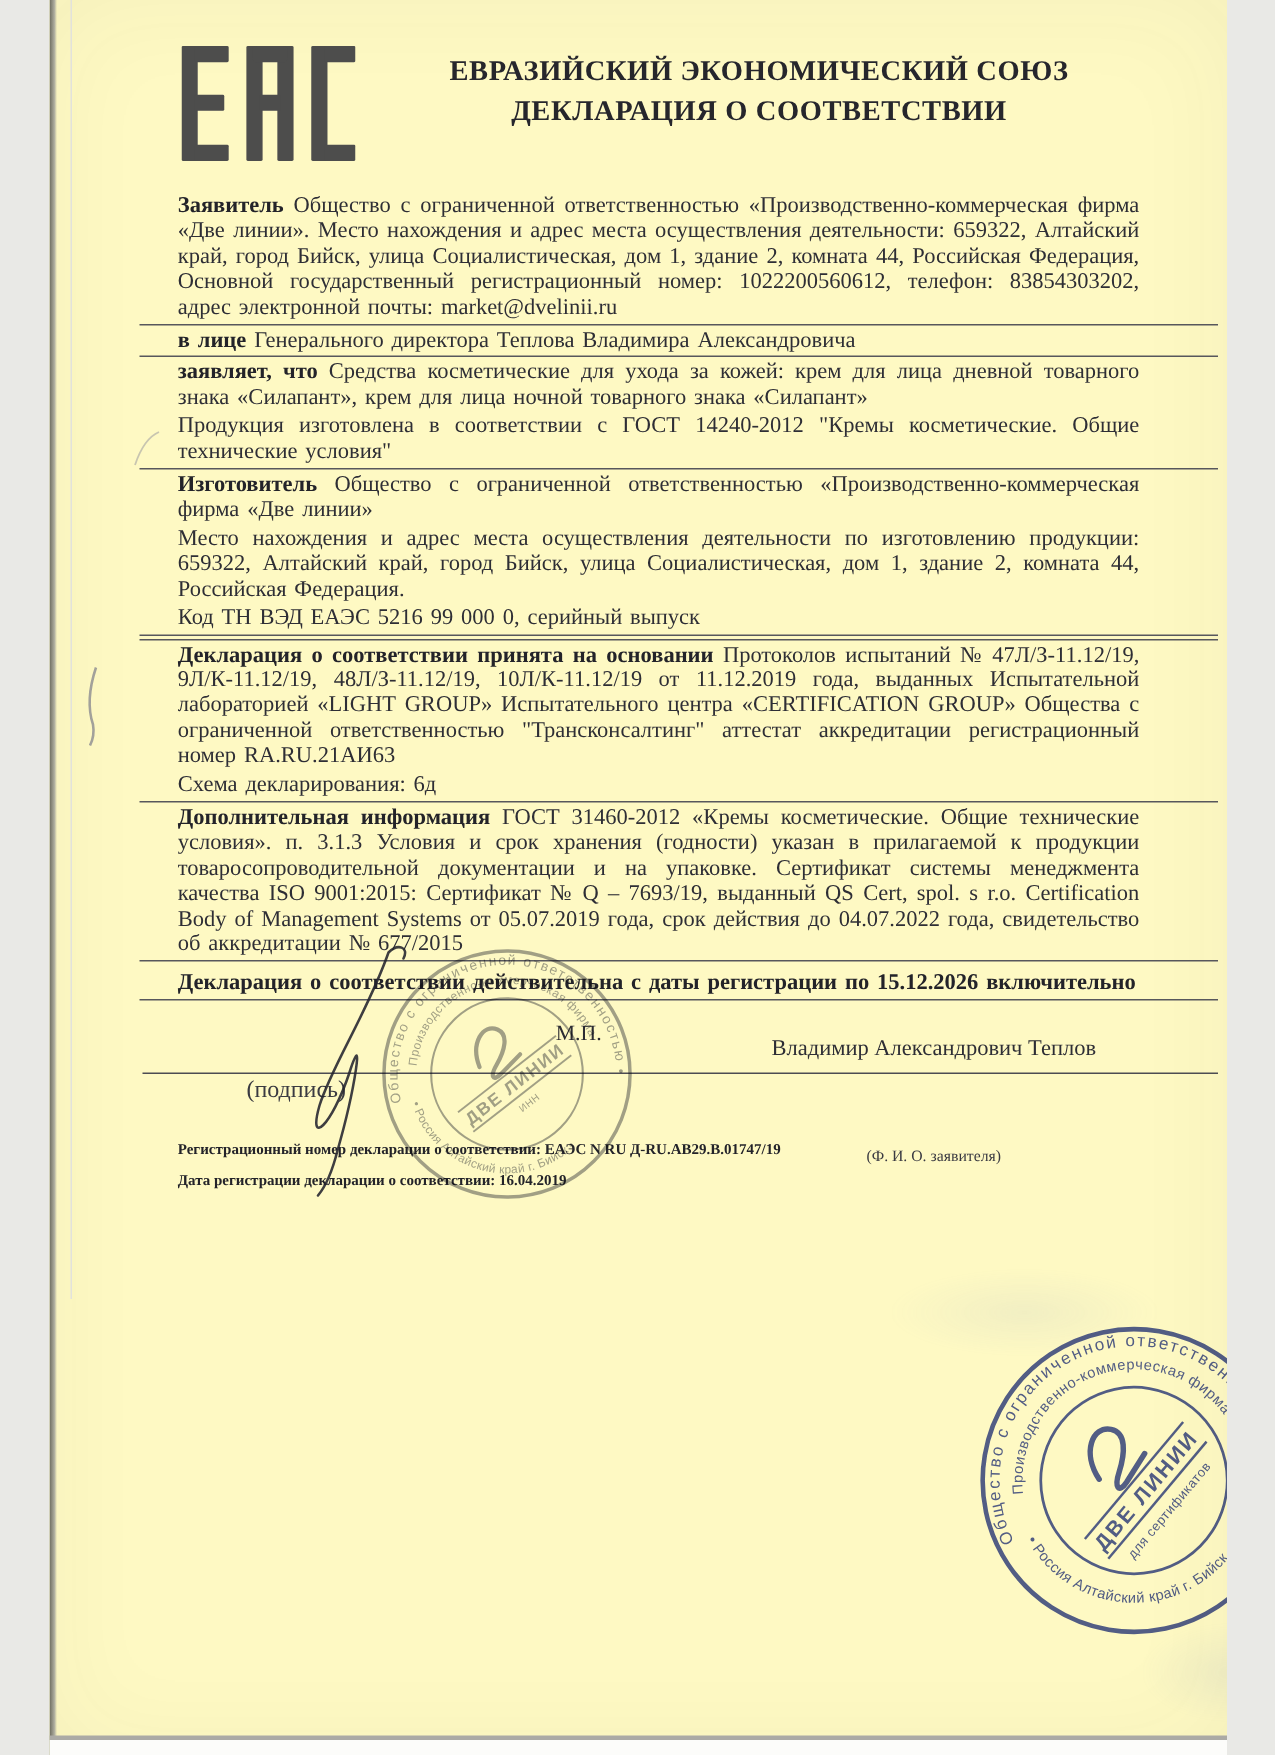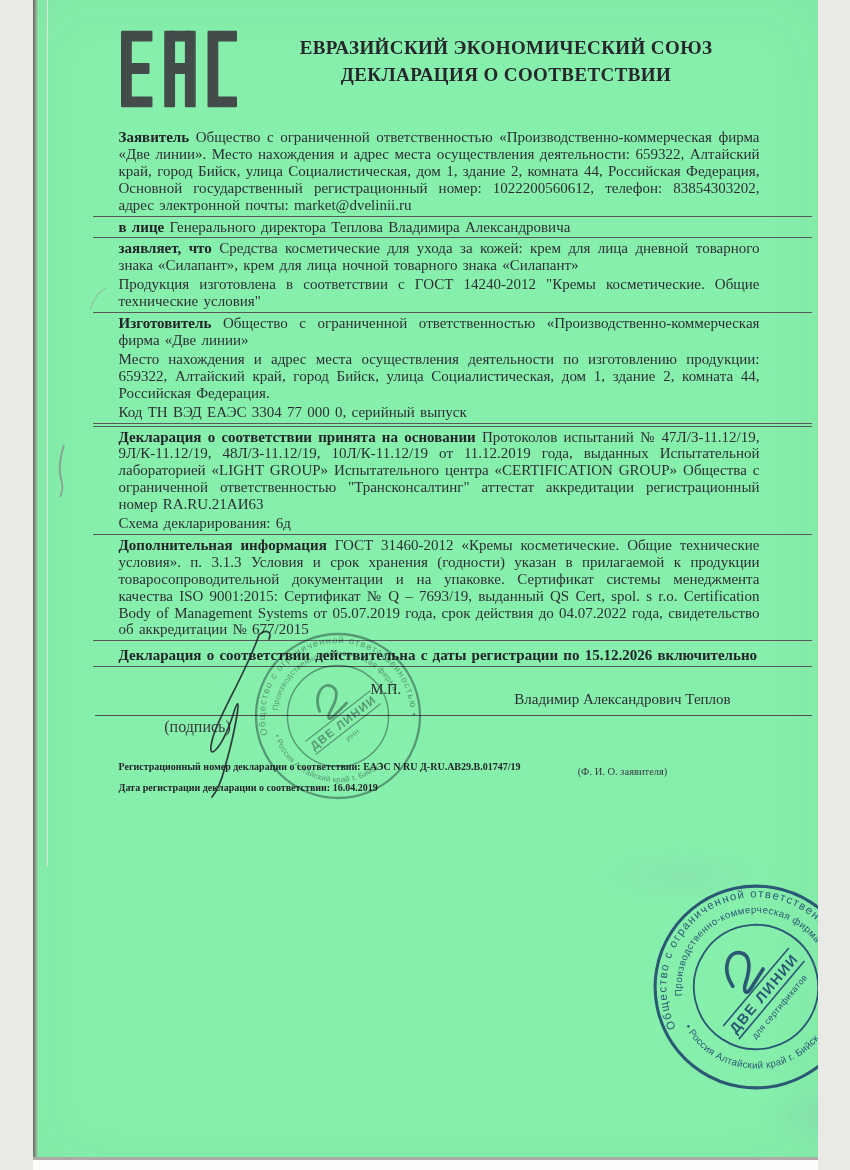--- a/index.html
+++ b/index.html
@@ -1,16 +1,16 @@
 <!DOCTYPE html>
 <html><head>
 <meta charset="utf-8">
 <style>
   html,body{margin:0;padding:0;background:#e9e9e6;}
-  .page{position:relative;width:785px;height:1170px;margin:0 auto;background:#86efac;
+  .page{position:relative;width:785px;height:1170px;margin:0 auto;background:#fef9c3;
         font-family:"Liberation Serif",serif;color:#2e2e35;overflow:hidden;
         box-shadow:inset 0 0 70px rgba(60,60,50,.05);}
   
   .edge-left{position:absolute;left:0;top:0;width:5px;height:100%;
              background:linear-gradient(to right,#55554f,#a0a099 65%,rgba(0,0,0,0));opacity:.85;}
   .scanline-v{position:absolute;left:14px;top:0;width:1px;height:74%;background:#e2e2dc;}
   .edge-bottom{position:absolute;left:0;top:1157px;width:100%;height:3px;background:#abaaa5;}
   .edge-bottom-paper{position:absolute;left:0;top:1160px;width:100%;height:10px;background:#fcfcfa;}
   .ghost{position:absolute;filter:blur(1.5px);opacity:.55;}
   .ghost-a{left:560px;top:846px;width:180px;height:58px;
@@ -91,21 +91,21 @@
 
     <p class="para single"><b>в лице</b> <span>Генерального директора Теплова Владимира Александровича</span></p>
     <div class="rule"></div>
 
     <p class="para"><b>заявляет, что</b> <span>Средства косметические для ухода за кожей: крем для лица дневной товарного знака «Силапант», крем для лица ночной товарного знака «Силапант»</span></p>
     <p class="para">Продукция изготовлена в соответствии с ГОСТ 14240-2012 "Кремы косметические. Общие технические условия"</p>
     <div class="rule"></div>
 
     <p class="para"><b>Изготовитель</b> <span>Общество с ограниченной ответственностью «Производственно-коммерческая фирма «Две линии»</span></p>
     <p class="para">Место нахождения и адрес места осуществления деятельности по изготовлению продукции: 659322, Алтайский край, город Бийск, улица Социалистическая, дом 1, здание 2, комната 44, Российская Федерация.</p>
-    <p class="para single">Код ТН ВЭД ЕАЭС 3304 77 000 0, серийный выпуск</p>
+    <p class="para single">Код ТН ВЭД ЕАЭС 5216 99 000 0, серийный выпуск</p>
     <div class="rule"></div>
 
     <div class="rule"></div>
 
     <p class="para gap-lg"><b>Декларация о соответствии принята на основании</b> <span>Протоколов испытаний № 47Л/З-11.12/19, 9Л/К-11.12/19, 48Л/З-11.12/19, 10Л/К-11.12/19 от 11.12.2019 года, выданных Испытательной лабораторией «LIGHT GROUP» Испытательного центра «CERTIFICATION GROUP» Общества с ограниченной ответственностью "Трансконсалтинг" аттестат аккредитации регистрационный номер RA.RU.21АИ63</span></p>
     <p class="para single">Схема декларирования: 6д</p>
     <div class="rule"></div>
 
     <p class="para gap-lg"><b>Дополнительная информация</b> <span>ГОСТ 31460-2012 «Кремы косметические. Общие технические условия». п. 3.1.3 Условия и срок хранения (годности) указан в прилагаемой к продукции товаросопроводительной документации и на упаковке. Сертификат системы менеджмента качества ISO 9001:2015: Сертификат № Q – 7693/19, выданный QS Cert, spol. s r.o. Certification Body of Management Systems от 05.07.2019 года, срок действия до 04.07.2022 года, свидетельство об аккредитации № 677/2015</span></p>
     <div class="rule"></div>

